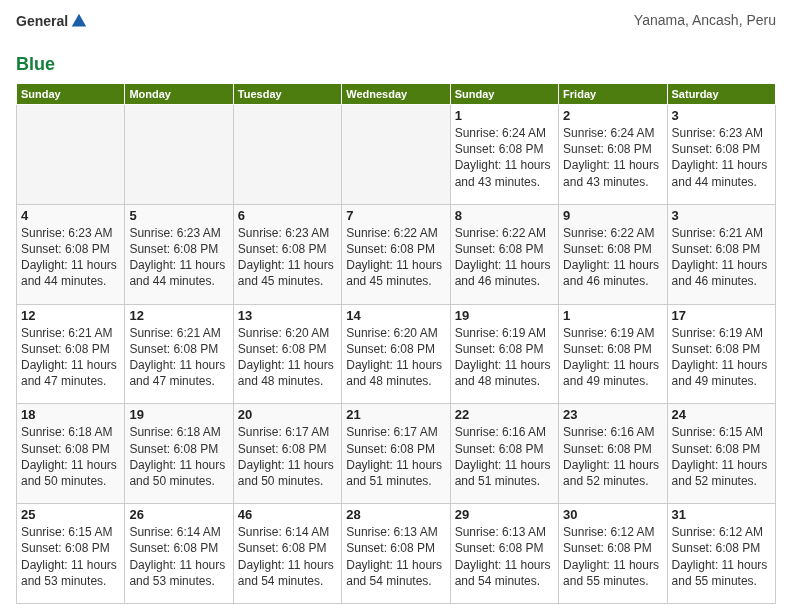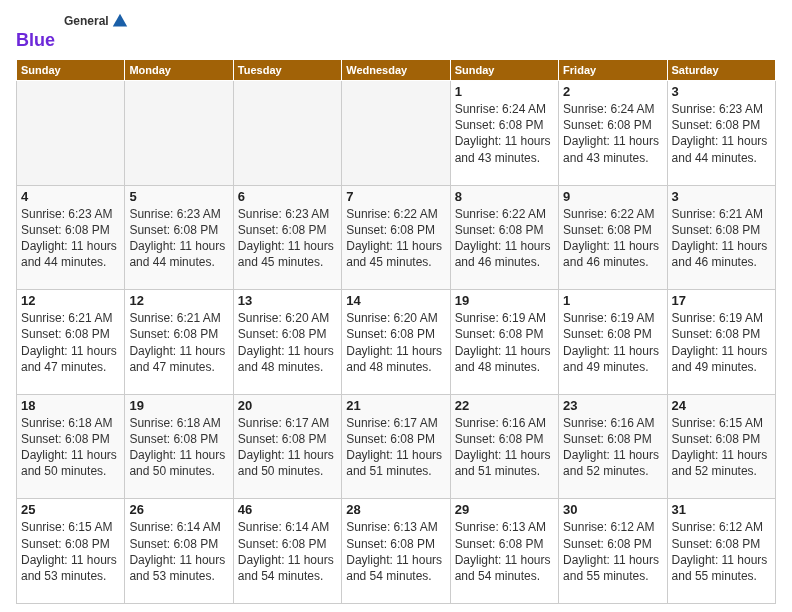--- a/index.html
+++ b/index.html
@@ -26,29 +26,29 @@
     .logo {
       display: flex;
       flex-direction: column;
       align-items: flex-start;
     }
     .logo-text {
       display: flex;
       align-items: center;
     }
     .logo-general {
-      font-size: 12px;
+      font-size: 14px;
       font-weight: bold;
       color: #333;
-      margin-left: 48px;
     }
     .logo-blue {
       font-size: 18px;
       font-weight: bold;
-      color: #6d28d9;
+      color: #15803d;
+      margin-top: 24px;
     }
     .logo-icon {
       display: inline-block;
       width: 18px;
       height: 18px;
       margin-left: 2px;
     }
     .title-area {
       text-align: right;
     }
@@ -62,21 +62,21 @@
       font-size: 14px;
       color: #555;
     }
     .calendar {
       flex: 1;
       border-collapse: collapse;
       width: 100%;
       table-layout: fixed;
     }
     .calendar th {
-      background: #a16207;
+      background: #4d7c0f;
       color: #fff;
       font-size: 11px;
       font-weight: bold;
       padding: 4px 4px;
       border: 1px solid #fff;
       text-align: left;
     }
     .calendar td {
       border: 1px solid #ccc;
       vertical-align: top;
@@ -116,20 +116,21 @@
       <div class="logo-text">
         <span class="logo-general">General</span>
 
         <svg class="logo-icon" viewBox="0 0 20 20">
           <polygon points="10,2 18,16 2,16" fill="#1a5fa8"></polygon>
         </svg>
       </div>
       <span class="logo-blue">Blue</span>
     </div>
     <div class="title-area">
+      <div class="cal-subtitle">Yanama, Ancash, Peru</div>
     </div>
   </div>
 
   <table class="calendar">
     <thead>
       <tr>
       <th>Sunday</th>
           <th>Monday</th>
           <th>Tuesday</th>
           <th>Wednesday</th>

